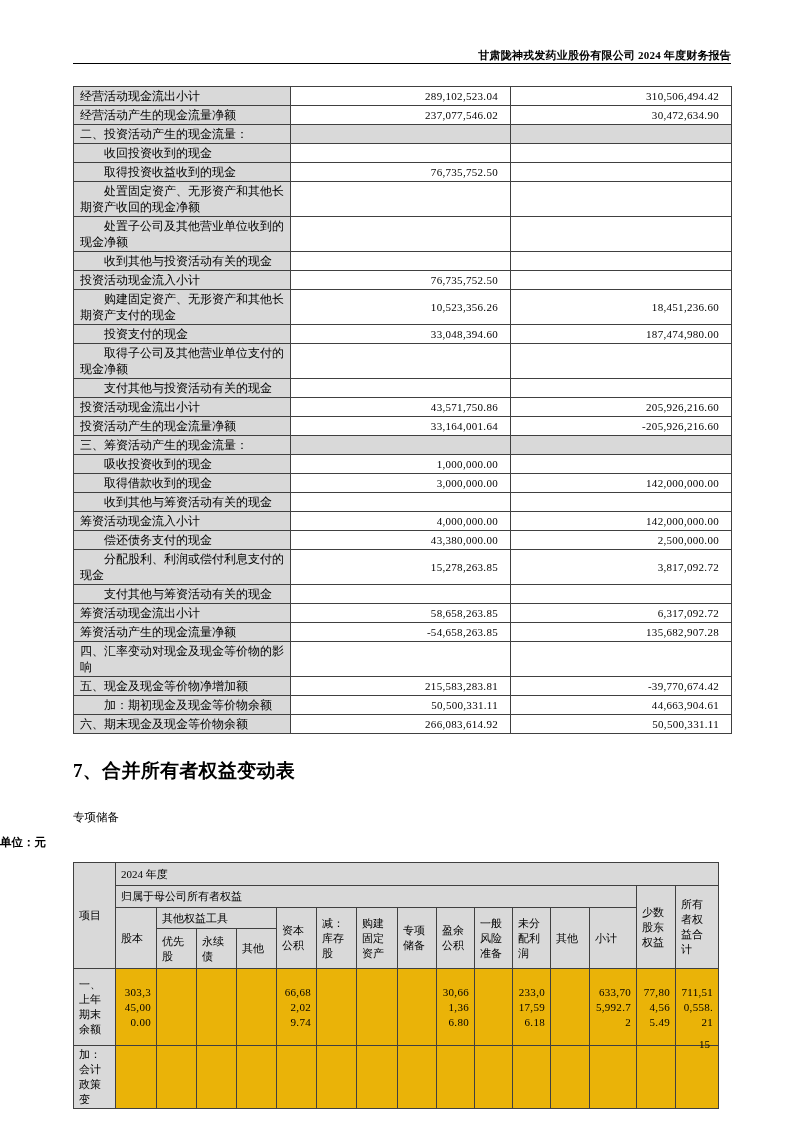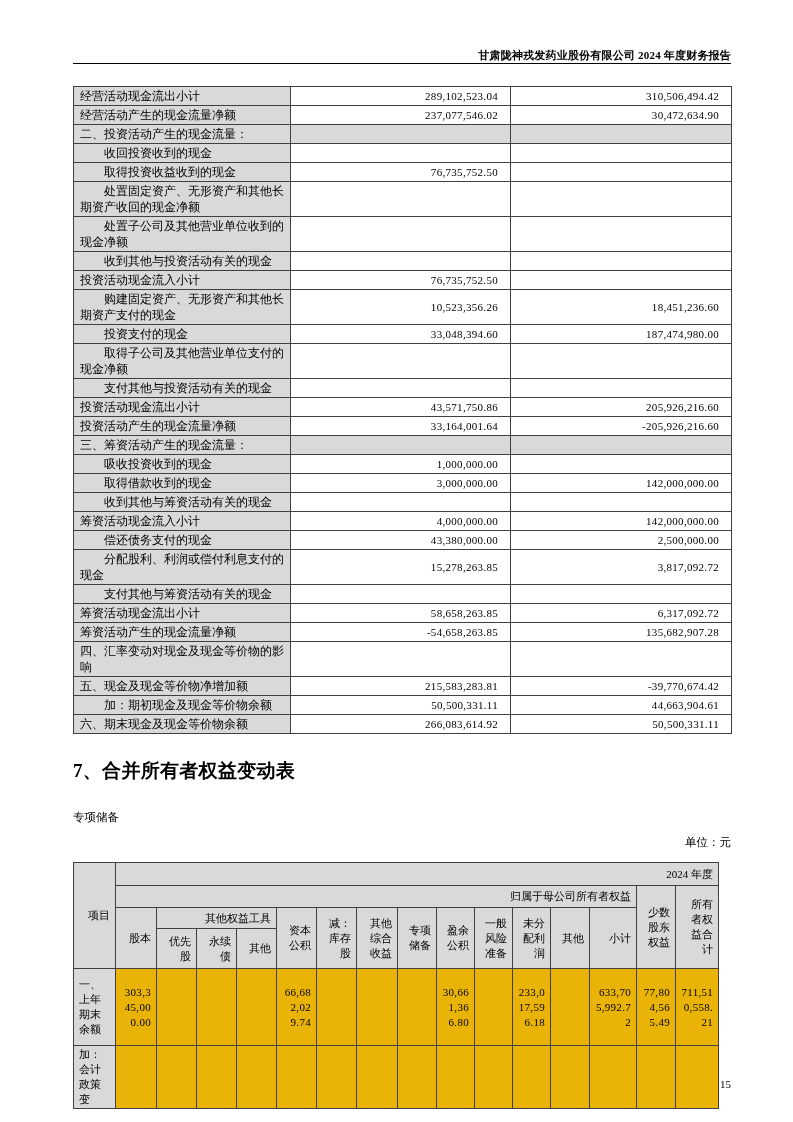--- a/index.html
+++ b/index.html
@@ -22,41 +22,41 @@
     font-size:12px;vertical-align:middle;overflow:hidden;
   }
   table.cf td.lbl{background:var(--fill,#d9d9d9);padding:1px 6px;text-align:left;}
   table.cf td.ind{text-indent:24px;}
   table.cf td.val{background:#fff;text-align:right;padding:1px 12px 1px 6px;font-size:11px;letter-spacing:.3px;}
   table.cf tr.section td{background:var(--fill,#d9d9d9);}
   table.cf tr.tall td{height:32px;font-family:Liberation Serif, serif;}
   
   h2.sec{margin:24px 0 0 73px;font-size:19px;font-weight:bold;letter-spacing:.3px;}
   .sub{margin:26px 0 0 73px;font-size:11.5px;}
-  .unit{margin:10px 62px 0 0;text-align:right;font-size:11.5px;}
+  .unit{margin:10px 62px 0 0;text-align:left;font-size:11.5px;font-weight:bold;}
   
   table.eq{
     border-collapse:collapse;table-layout:fixed;width:645px;margin:12px 0 0 73px;
     border:1px solid #222;
   }
   table.eq td{
     border:1px solid var(--border,#404040);font-size:11px;line-height:15px;
-    text-align:right;vertical-align:middle;padding:1px 5px;word-break:break-all;overflow:hidden;
+    text-align:left;vertical-align:middle;padding:1px 5px;word-break:break-all;overflow:hidden;
   }
   table.eq thead td{background:var(--fill,#d9d9d9);}
   table.eq tr.hr1 td{height:20px;}
   table.eq tr.hr2 td{height:19px;}
   table.eq tr.hr3 td{height:18px;}
   table.eq tr.hr4 td{height:37px;}
   table.eq tbody td.lbl{background:var(--fill,#d9d9d9);text-align:left;}
   table.eq tbody td.num{background:#eab308;text-align:right;letter-spacing:.3px;}
   table.eq tbody tr.rowA td{height:74px;}
   table.eq tbody tr.rowB td{height:54px;}
   
-  .pageno{position:absolute;top:1038px;right:62px;font-size:11px;margin-top:40px;}
+  .pageno{position:absolute;top:1038px;right:83px;font-size:11px;}
 </style>
 </head>
 <body>
 
 <div class="page">
 
   <div class="doc-header">
     <span>甘肃陇神戎发药业股份有限公司 2024 年度财务报告</span>
   </div>
 
@@ -246,21 +246,21 @@
       <tr class="hr2">
         <td colspan="13">归属于母公司所有者权益</td>
         <td rowspan="3">少数股东权益</td>
         <td rowspan="3">所有者权益合计</td>
       </tr>
       <tr class="hr3">
         <td rowspan="2">股本</td>
         <td colspan="3">其他权益工具</td>
         <td rowspan="2">资本公积</td>
         <td rowspan="2">减：库存股</td>
-        <td rowspan="2">其他综合收益</td>
+        <td rowspan="2">购建固定资产</td>
         <td rowspan="2">专项储备</td>
         <td rowspan="2">盈余公积</td>
         <td rowspan="2">一般风险准备</td>
         <td rowspan="2">未分配利润</td>
         <td rowspan="2">其他</td>
         <td rowspan="2">小计</td>
       </tr>
       <tr class="hr4">
         <td>优先股</td>
         <td>永续债</td>

